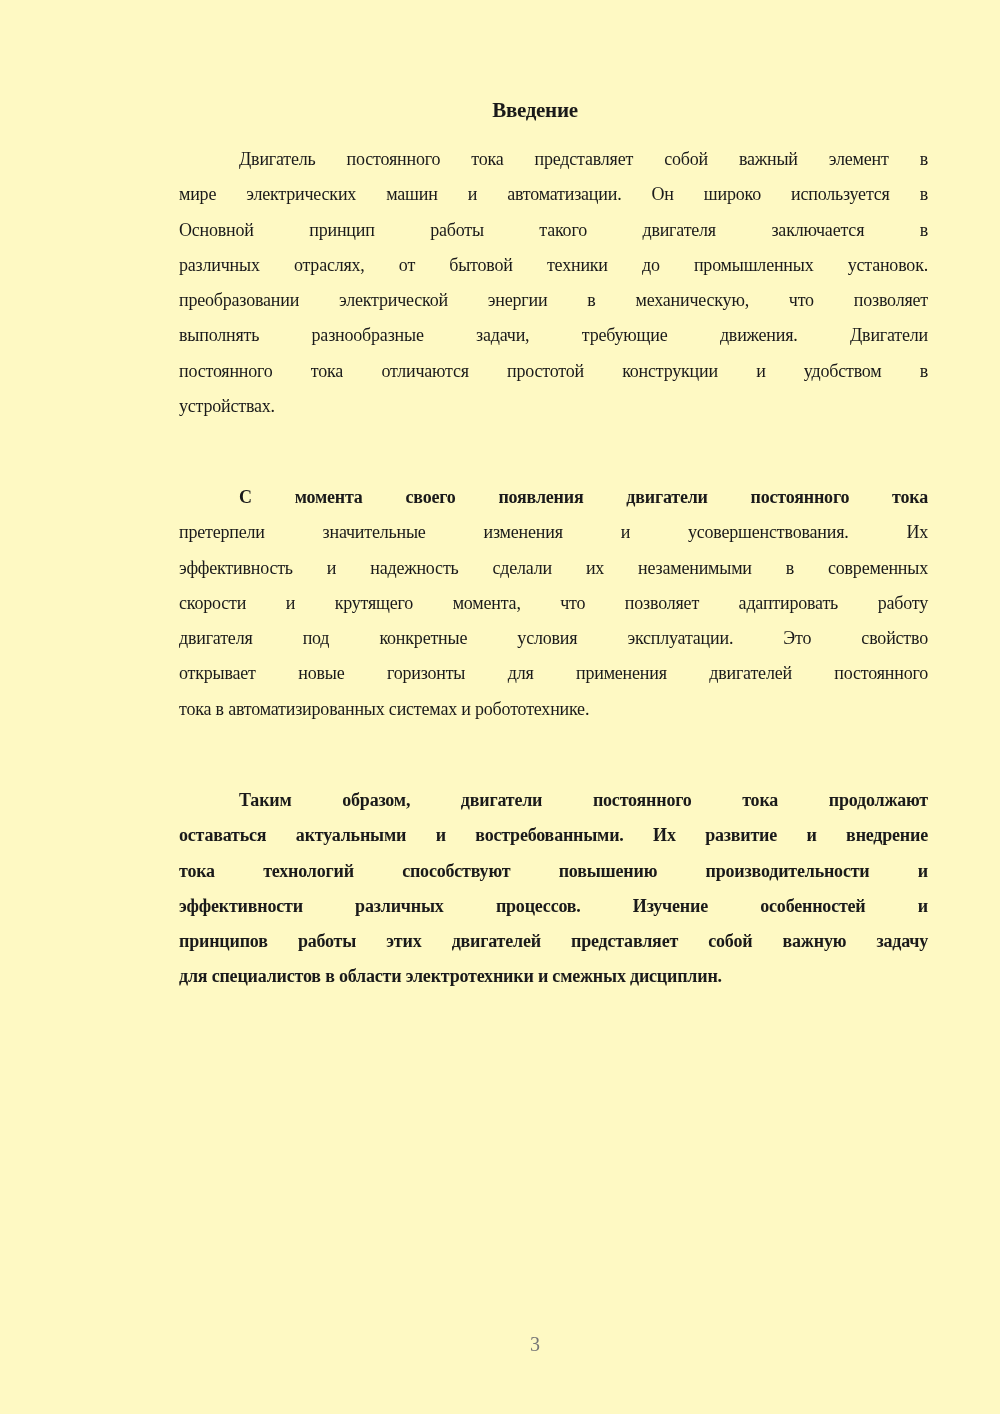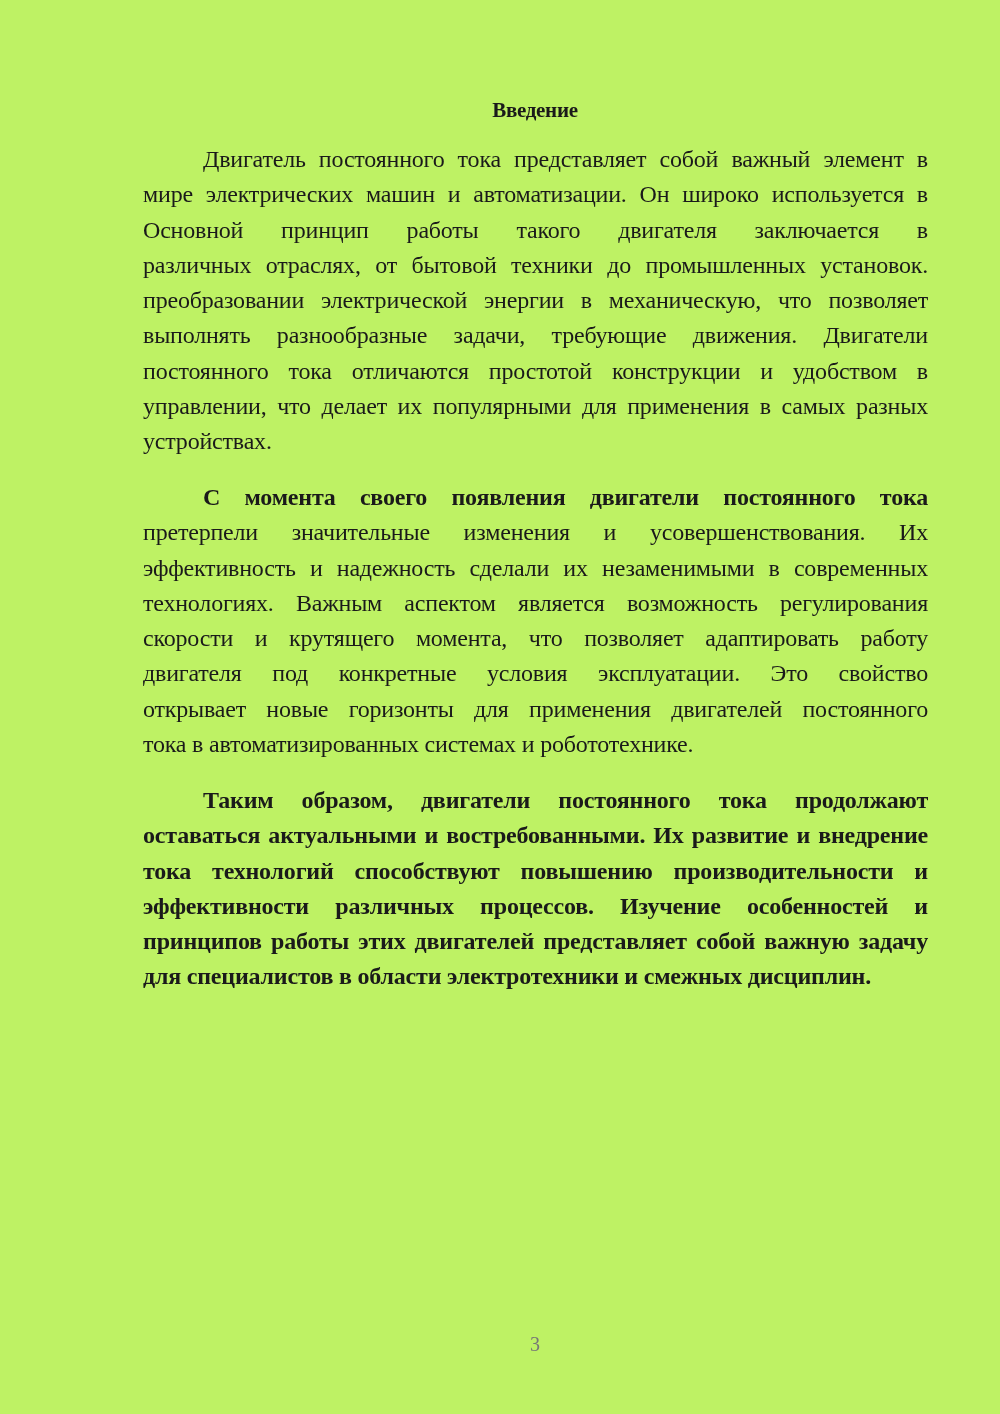--- a/index.html
+++ b/index.html
@@ -1,23 +1,23 @@
 <!DOCTYPE html>
 <html><head>
 <meta charset="utf-8">
 <style>
   html, body { margin: 0; padding: 0; background: #ffffff; }
   body { width: 1000px; height: 1414px; position: relative; overflow: hidden;
          font-family: "Liberation Serif", "DejaVu Serif", serif; color: #1a1a1a; }
-  .page { position: absolute; left: 0; top: 0; width: 1000px; height: 1414px; background: #bef264; }
+  .page { position: absolute; left: 0; top: 0; width: 1000px; height: 1414px; background: #fef9c3; }
   .title { position: absolute; top: 98px; left: 0; width: 1070px; text-align: center;
            font-weight: bold; font-size: 21px; letter-spacing: -0.3px; }
   .para { position: absolute; left: 143px; width: 785px; }
-  .line { display: block; height: 35.3px; line-height: 35.3px; font-size: 24px;
-          text-align: justify; text-align-last: justify; white-space: nowrap; letter-spacing: -0.2px; }
+  .line { display: block; height: 35.3px; line-height: 35.3px; font-size: 18px;
+          text-align: justify; text-align-last: justify; white-space: nowrap; letter-spacing: -0.2px; margin-left: 36px; }
   .line.last { text-align-last: left; }
   .line.first { text-indent: 60px; }
   .p1 { top: 142px; }
   .p2 { top: 480px; }
   .p3 { top: 783px; font-weight: bold; }
   .pagenum { position: absolute; top: 1333px; left: 0; width: 1070px; text-align: center;
              font-size: 20px; color: #777; }
 </style>
 </head>
 <body>
@@ -26,29 +26,27 @@
   <div class="title">Введение</div>
 
   <div class="para p1">
     <div class="line first" style="white-space: normal;">Двигатель постоянного тока представляет собой важный элемент в</div>
     <div class="line" style="white-space: normal;">мире электрических машин и автоматизации. Он широко используется в</div>
     <div class="line" style="white-space: normal;">Основной принцип работы такого двигателя заключается в</div>
     <div class="line" style="white-space: normal;">различных отраслях, от бытовой техники до промышленных установок.</div>
     <div class="line" style="white-space: normal;">преобразовании электрической энергии в механическую, что позволяет</div>
     <div class="line" style="white-space: normal;">выполнять разнообразные задачи, требующие движения. Двигатели</div>
     <div class="line" style="white-space: normal;">постоянного тока отличаются простотой конструкции и удобством в</div>
-    <div class="line" style="white-space: normal;">управлении, что делает их популярными для применения в самых разных</div>
     <div class="line last" style="white-space: normal;">устройствах.</div>
   </div>
 
   <div class="para p2">
     <div class="line first" style="white-space: normal; font-weight: bold;">С момента своего появления двигатели постоянного тока</div>
     <div class="line" style="white-space: normal;">претерпели значительные изменения и усовершенствования. Их</div>
     <div class="line" style="white-space: normal;">эффективность и надежность сделали их незаменимыми в современных</div>
-    <div class="line" style="white-space: normal;">технологиях. Важным аспектом является возможность регулирования</div>
     <div class="line" style="white-space: normal;">скорости и крутящего момента, что позволяет адаптировать работу</div>
     <div class="line" style="white-space: normal;">двигателя под конкретные условия эксплуатации. Это свойство</div>
     <div class="line" style="white-space: normal;">открывает новые горизонты для применения двигателей постоянного</div>
     <div class="line last" style="white-space: normal;">тока в автоматизированных системах и робототехнике.</div>
   </div>
 
   <div class="para p3">
     <div class="line first" style="white-space: normal;">Таким образом, двигатели постоянного тока продолжают</div>
     <div class="line" style="white-space: normal;">оставаться актуальными и востребованными. Их развитие и внедрение</div>
     <div class="line" style="white-space: normal;">тока технологий способствуют повышению производительности и</div>

